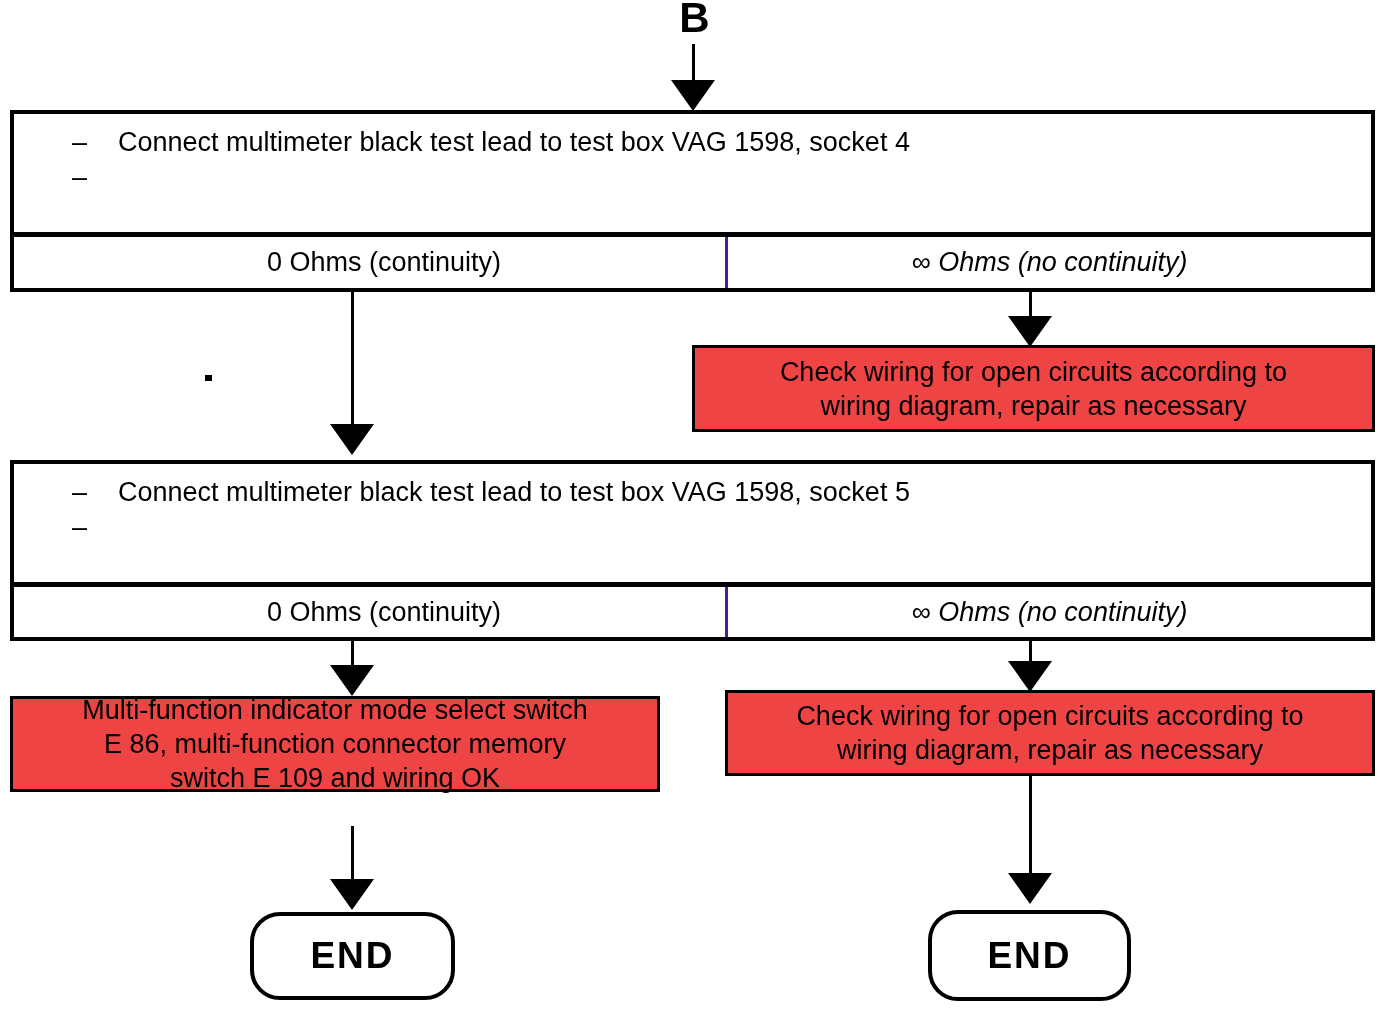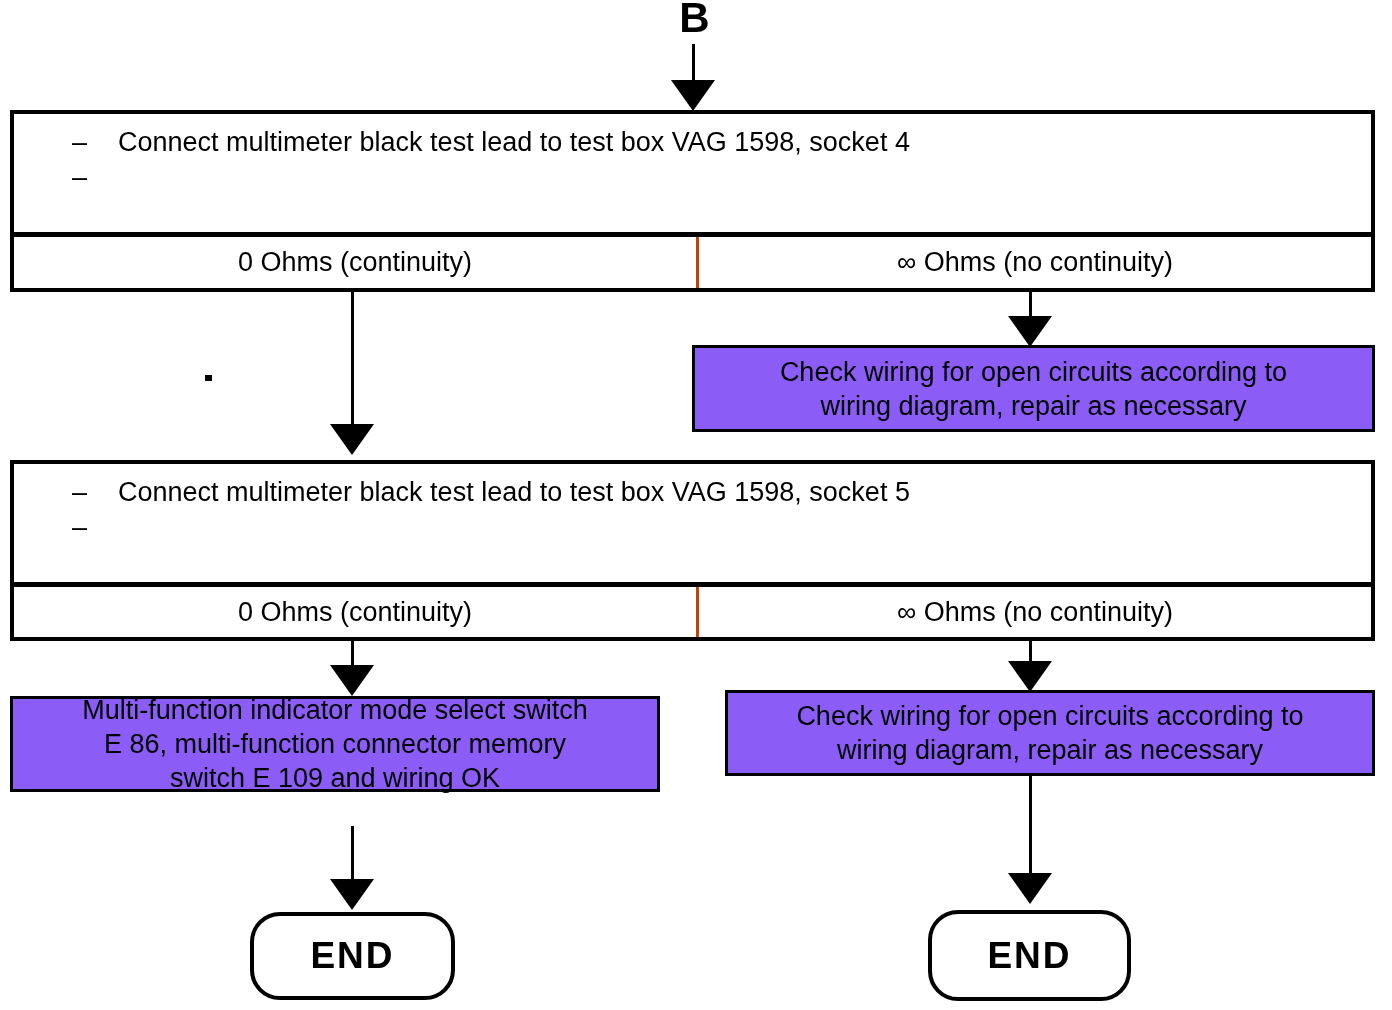--- a/index.html
+++ b/index.html
@@ -16,38 +16,38 @@
 
   
   .b-label {
     left: 660px; top: -6px; width: 70px;
     font-size: 42px; font-weight: bold; text-align: center;
     letter-spacing: 1px;
   }
 
   
   .box { border: 4px solid #000; background: #fff; }
-  .thinbox { border: 3px solid #000; background: #8b5cf6; }
+  .thinbox { border: 3px solid #000; background: #ef4444; }
 
   .instr-box { padding: 11px 10px 0 58px; }
   .bullet-line {
     display: flex;
     font-size: 27px;
     line-height: 35px;
     white-space: nowrap;
   }
   .bullet-line .dash { width: 26px; margin-right: 20px; text-align: left; }
 
   .outcome-row { display: flex; }
   .outcome-cell {
     display: flex; align-items: center; justify-content: center;
     font-size: 27px;
   }
-  .outcome-cell.left { width: 682px; border-right: 3px solid #c2410c; }
-  .outcome-cell.right { flex: 1; }
+  .outcome-cell.left { width: 682px; border-right: 3px solid #4c1d95; margin-left: 29px; }
+  .outcome-cell.right { flex: 1; font-style: italic; }
 
   .center-box {
     display: flex; flex-direction: column;
     align-items: center; justify-content: center;
     text-align: center;
     font-size: 27px; line-height: 34px;
   }
 
   .end-box {
     display: flex; align-items: center; justify-content: center;

